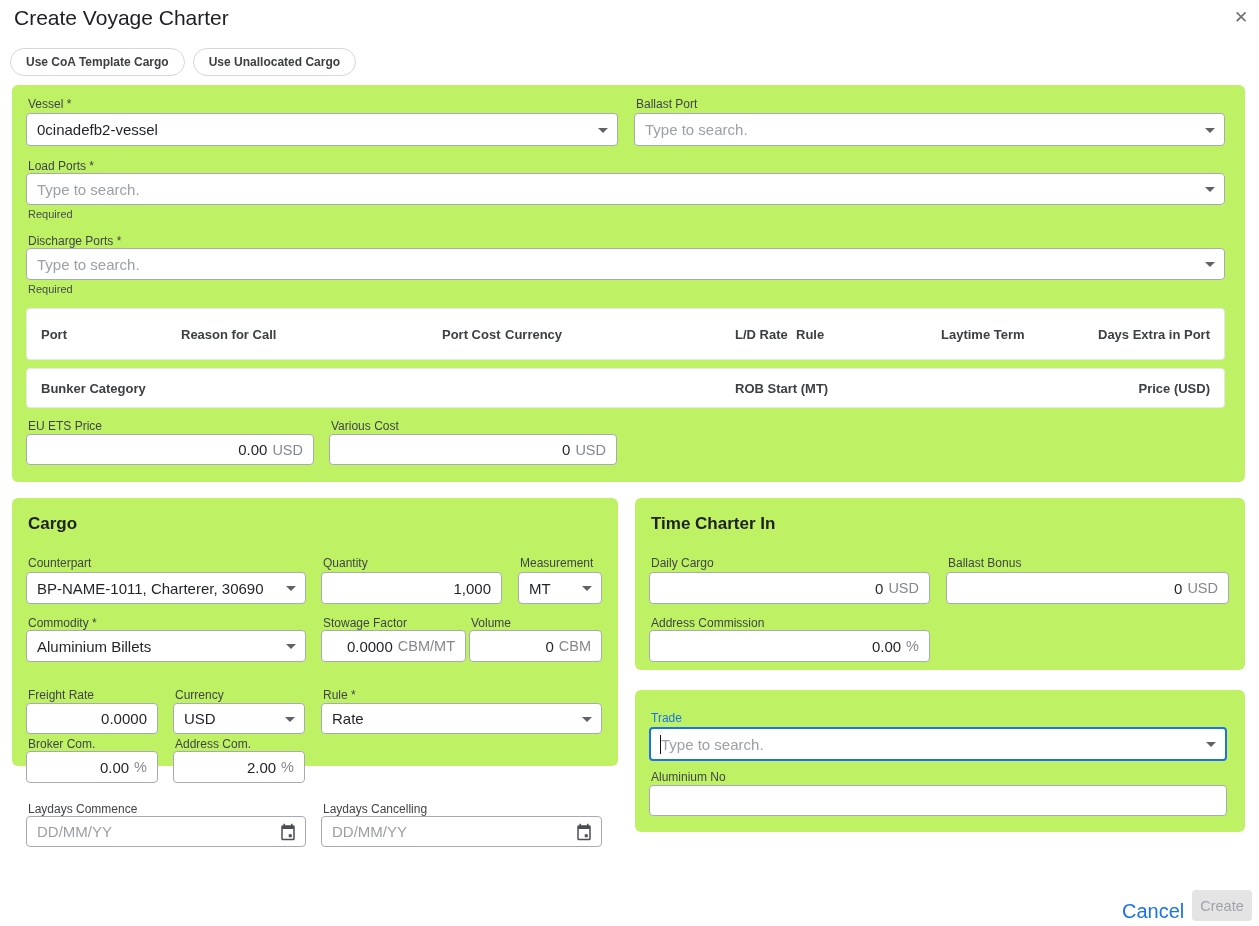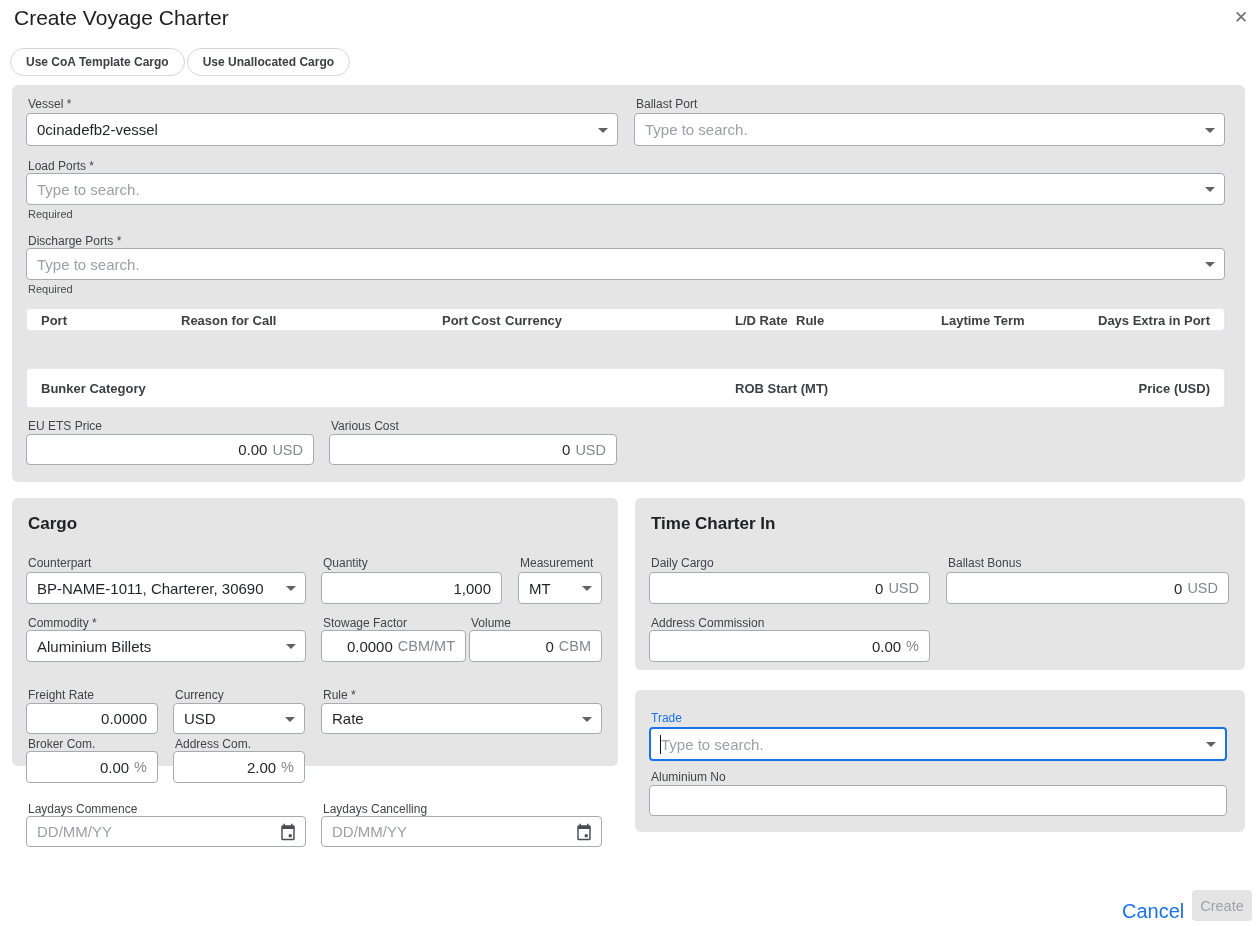--- a/index.html
+++ b/index.html
@@ -5,27 +5,27 @@
   * { margin:0; padding:0; box-sizing:border-box; }
   html,body { width:1259px; height:926px; background:#ffffff;
     font-family:"Liberation Sans", sans-serif; color:#1f2227; overflow:hidden; }
 
   
   .dialog-title { position:absolute; left:14px; top:6px; font-size:21px; font-weight:500; color:#202124; }
   .close-btn { position:absolute; left:1230px; top:7px; width:22px; height:22px;
     color:#6e7276; font-size:17px; line-height:22px; text-align:center; cursor:pointer; }
 
   
-  .chips { position:absolute; left:10px; top:48px; display:flex; gap:2px; }
+  .chips { position:absolute; left:10px; top:48px; display:flex; gap:8px; }
   .chip { height:28px; line-height:26px; padding:0 15px; background:#fff;
     border:1px solid #d4d7db; border-radius:15px; font-size:12px; font-weight:600;
     color:#3c4043; cursor:pointer; white-space:nowrap; }
 
   
-  .panel { position:absolute; background:#e5e5e5; border-radius:6px; }
+  .panel { position:absolute; background:#bef264; border-radius:6px; }
   #top-panel    { left:12px;  top:85px;  width:1233px; height:397px; }
   #cargo-panel  { left:12px;  top:498px; width:606px;  height:268px; }
   #tc-panel     { left:635px; top:498px; width:610px;  height:172px; }
   #trade-panel  { left:635px; top:690px; width:610px;  height:142px; }
   .panel-title { position:absolute; font-size:17px; font-weight:600; color:#202124; }
 
   .label { position:absolute; font-size:12px; color:#40444a; white-space:nowrap; }
   .label.blue { color:#1a73e8; }
   .helper { position:absolute; font-size:11px; color:#474b50; }
 
@@ -92,21 +92,21 @@
   </div>
   <div class="helper" style="left:16px; top:123px;">Required</div>
 
   <div class="label" style="left:16px; top:149px;">Discharge Ports *</div>
   <div class="box search" style="left:14px; top:163px; width:1199px; height:32px;">
     <input placeholder="Type to search." style="">
     <span class="caret"></span>
   </div>
   <div class="helper" style="left:16px; top:198px;">Required</div>
 
-  <div class="thead" style="left:14px; top:223px; width:1199px; height:23px;padding-left:44px;">
+  <div class="thead" style="left:14px; top:223px; width:1199px; height:52px;padding-left:44px;">
     <span style="left:14px;">Port</span>
     <span style="left:154px;">Reason for Call</span>
     <span style="left:415px;">Port Cost</span>
     <span style="left:478px;">Currency</span>
     <span style="left:708px;">L/D Rate</span>
     <span style="left:769px;">Rule</span>
     <span style="left:914px;">Laytime Term</span>
     <span style="right:14px;">Days Extra in Port</span>
   </div>
 

